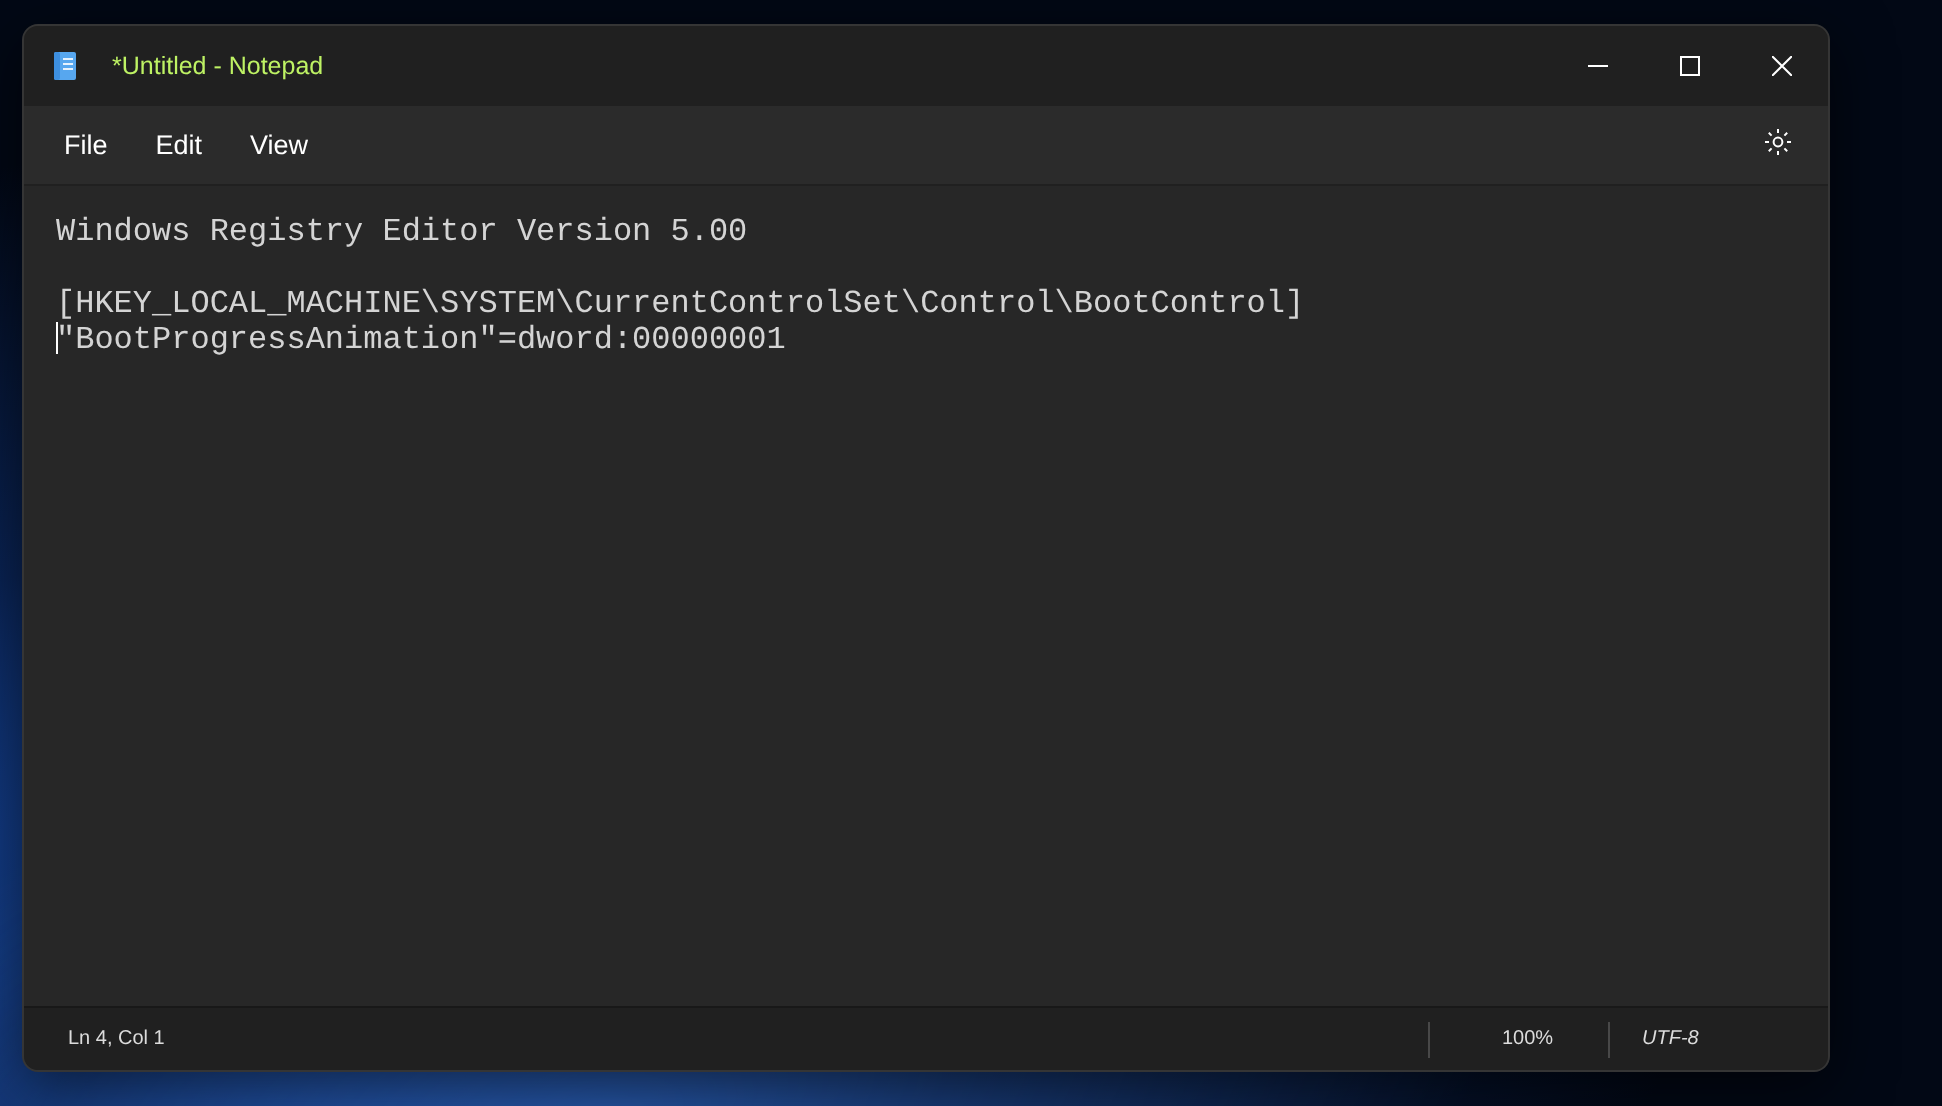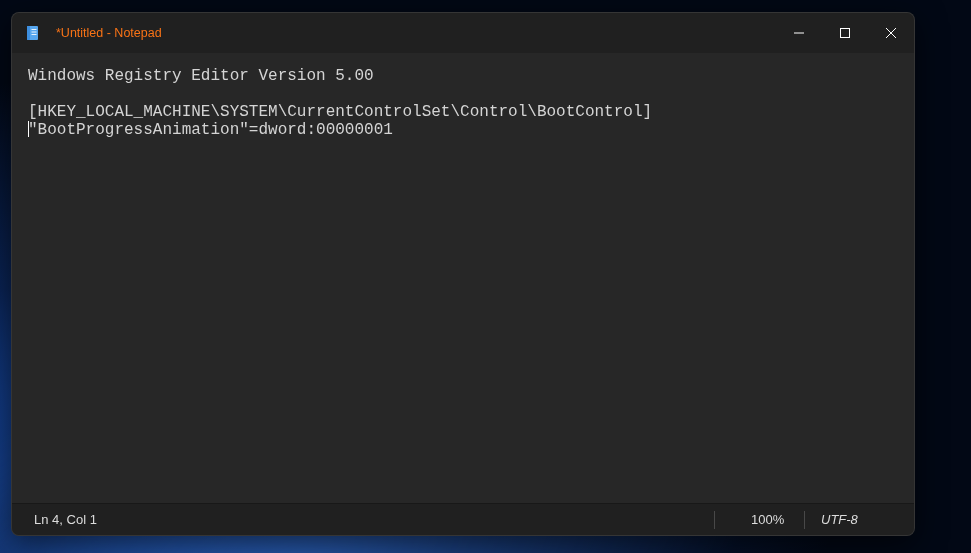--- a/index.html
+++ b/index.html
@@ -35,21 +35,21 @@
     flex-direction: column;
     overflow: hidden;
     border: 1px solid rgba(255,255,255,0.05);
   }
   .titlebar {
     height: 40px;
     background: #202020;
     display: flex;
     align-items: center;
     padding-left: 12px;
-    color: #f97316;
+    color: #bef264;
     font-size: 12.5px;
   }
   .app-icon {
     width: 18px;
     height: 18px;
     margin-right: 14px;
     display: flex;
     align-items: center;
     justify-content: center;
   }
@@ -105,21 +105,21 @@
     width: 1px;
     height: 16px;
     background: #ffffff;
   }
   .statusbar {
     height: 32px;
     background: #202020;
     display: flex;
     align-items: center;
     color: #dcdcdc;
-    font-size: 13px;
+    font-size: 10px;
     border-top: 1px solid rgba(0,0,0,0.25);
   }
   .status-left { padding-left: 22px; flex: 1; }
   .status-cell {
     padding: 0 16px;
     height: 18px;
     display:flex;
     align-items:center;
   }
   .status-sep {
@@ -160,20 +160,34 @@
           </svg>
       </div>
       <div class="win-btn close">
         <svg width="10" height="10" viewBox="0 0 10 10">
             <path d="M0 0 L10 10 M10 0 L0 10" stroke="currentColor" stroke-width="1"></path>
           </svg>
       </div>
     </div>
   </div>
 
+  <div class="menubar">
+    <div class="menu-item">File</div>
+    <div class="menu-item">Edit</div>
+    <div class="menu-item">View</div>
+    <div class="menu-spacer"></div>
+    <div class="settings-btn">
+      <span>
+        <svg width="16" height="16" viewBox="0 0 16 16" fill="none" stroke="currentColor" stroke-width="1">
+          <circle cx="8" cy="8" r="2.2"></circle>
+          <path d="M8 1.5v2M8 12.5v2M14.5 8h-2M3.5 8h-2M12.6 3.4l-1.4 1.4M4.8 11.2l-1.4 1.4M12.6 12.6l-1.4-1.4M4.8 4.8 3.4 3.4"></path>
+        </svg>
+      </span>
+    </div>
+  </div>
 
   <div class="editor"><span>Windows Registry Editor Version 5.00
 
 [HKEY_LOCAL_MACHINE\SYSTEM\CurrentControlSet\Control\BootControl]
 "BootProgressAnimation"=dword:00000001</span><span class="cursor" style="left:16px; top:68px;"></span></div>
 
   <div class="statusbar">
     <div class="status-left">Ln 4, Col 1</div>
     <div class="status-cell status-sep zoom">100%</div>
     <div class="status-cell status-sep enc">UTF-8</div>

